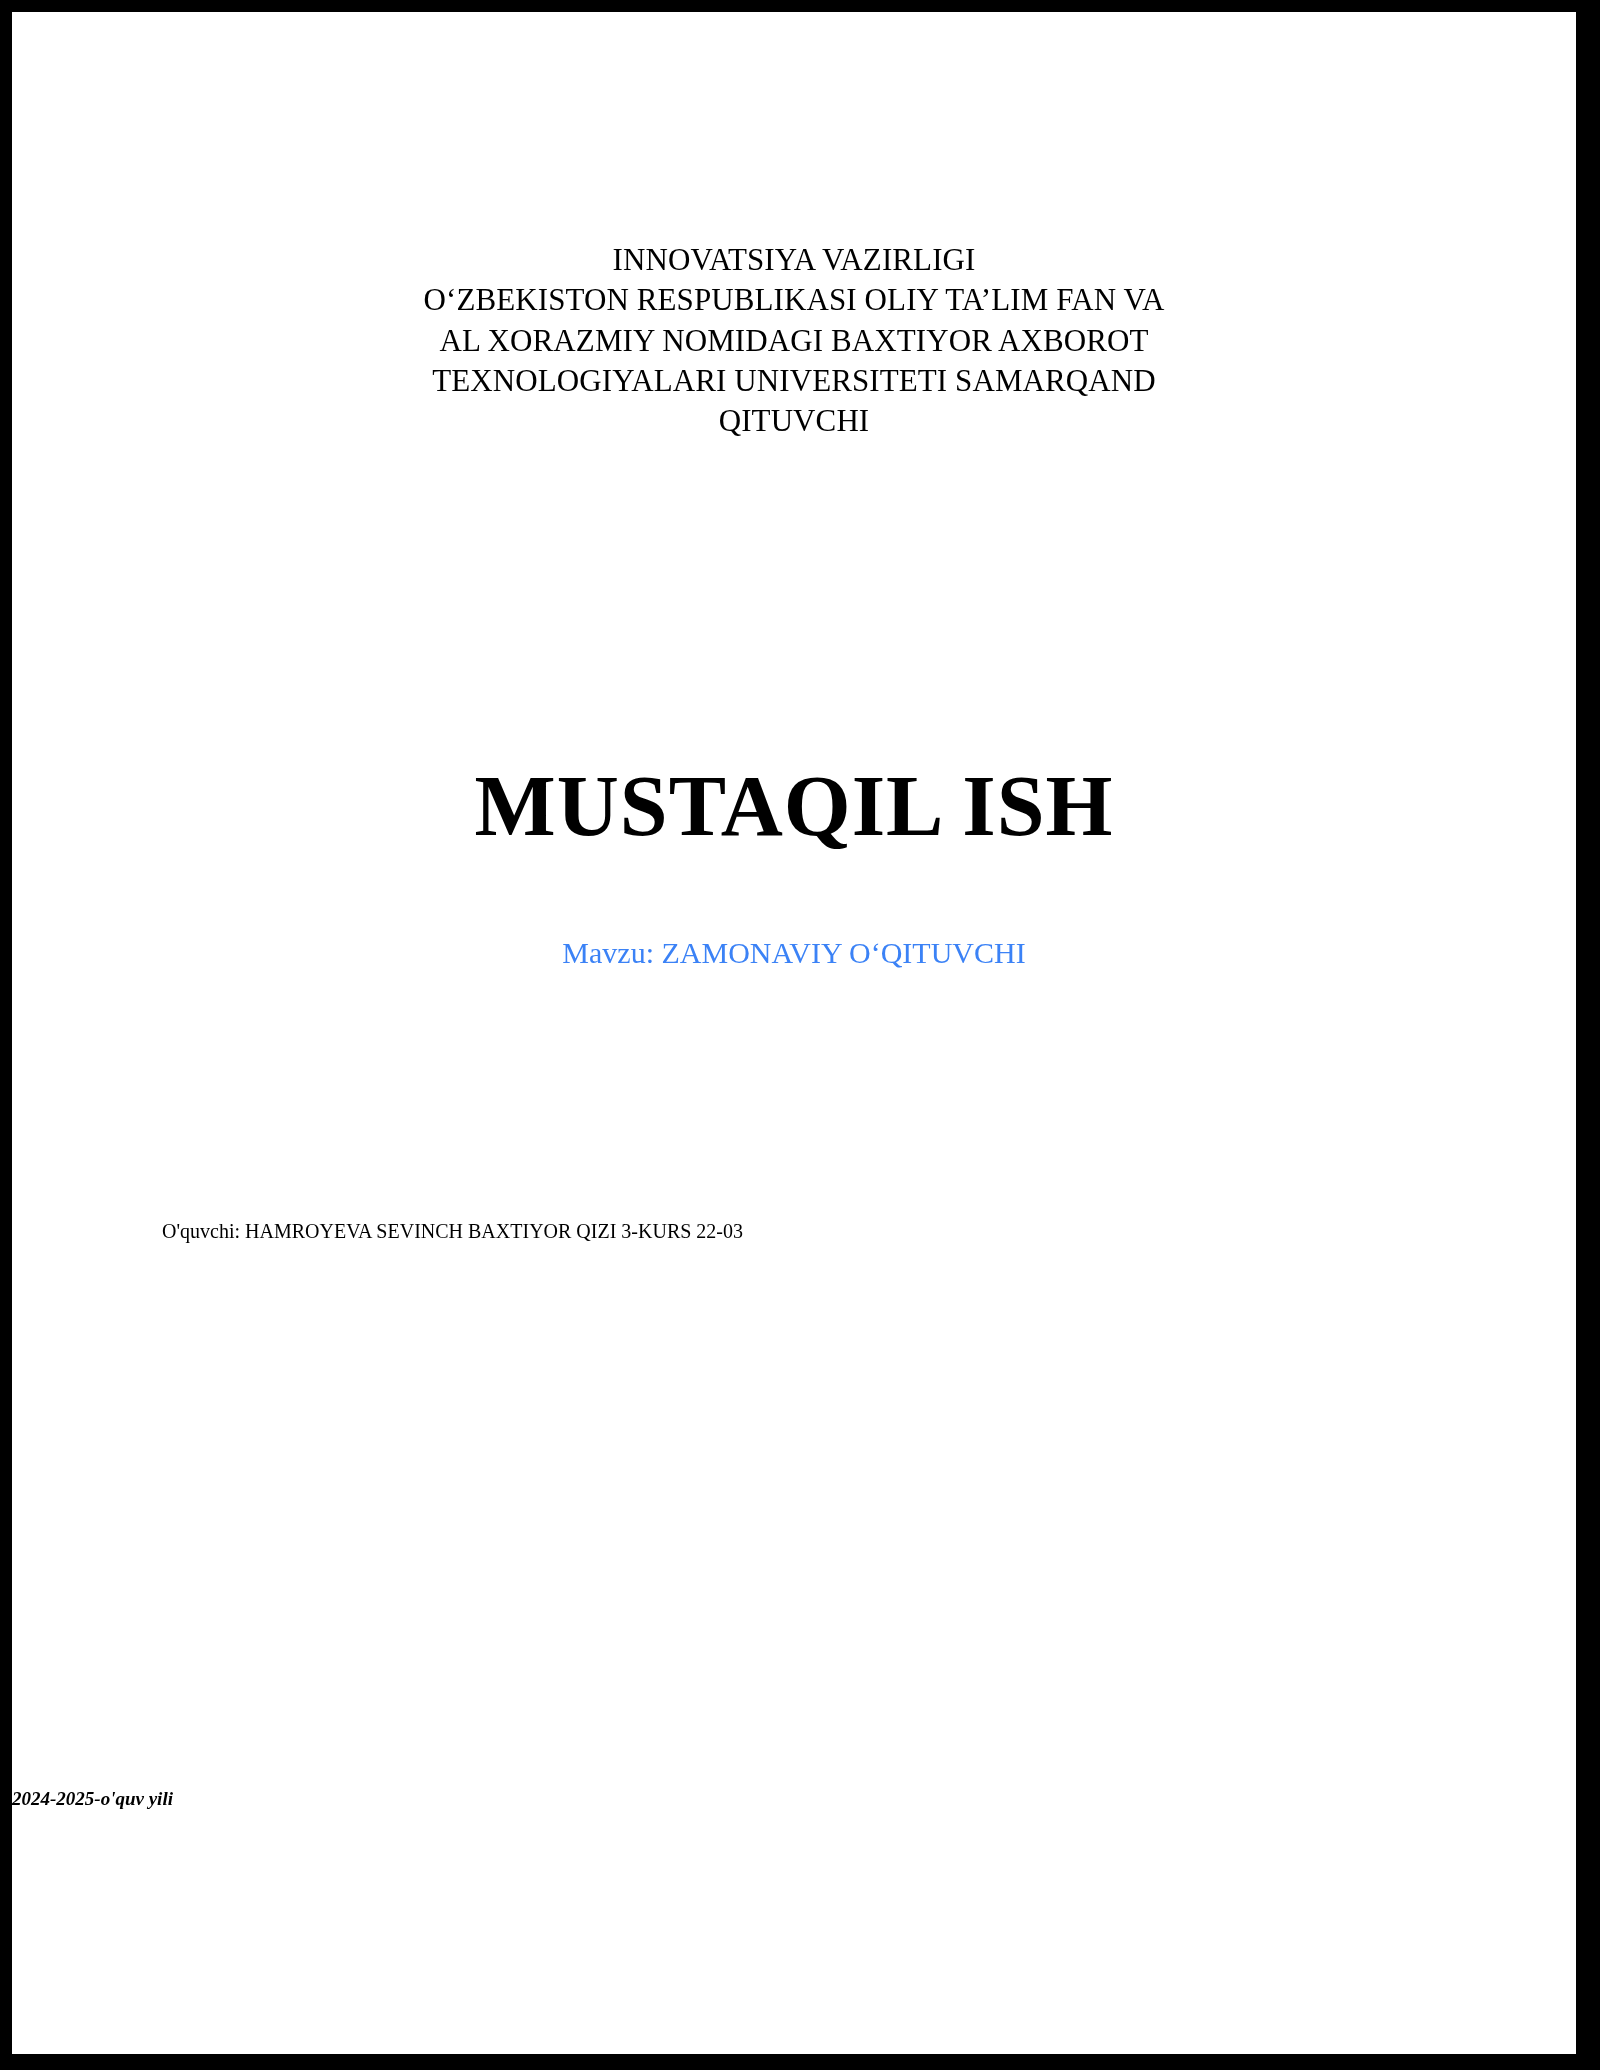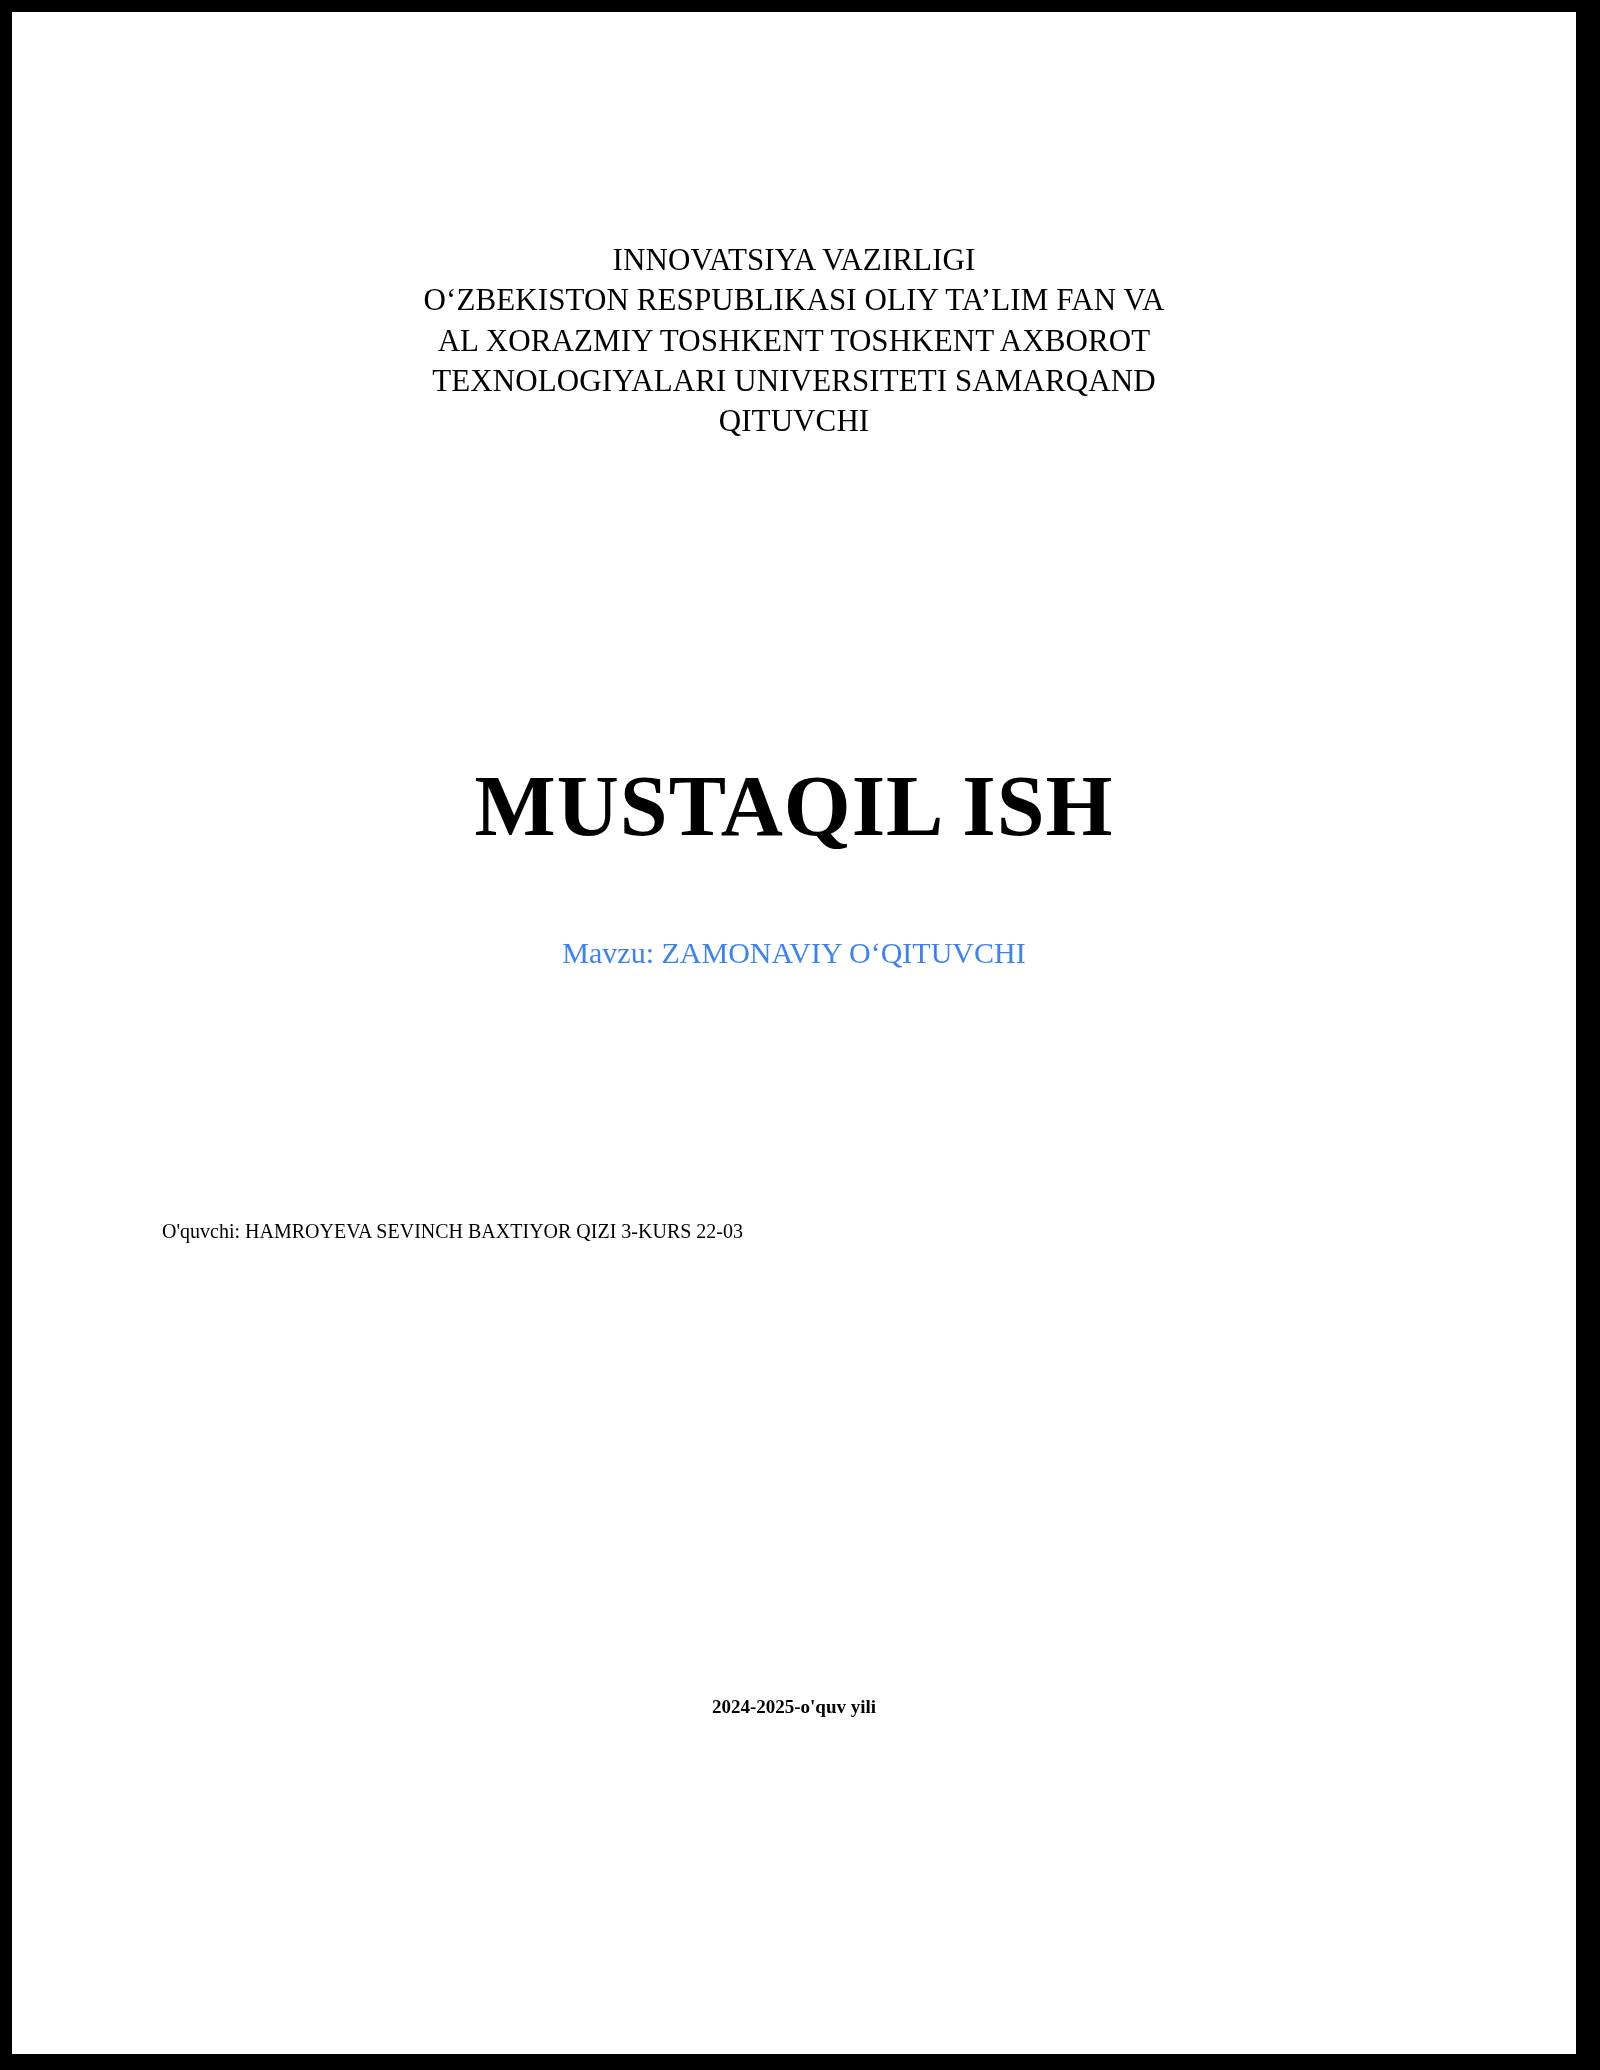--- a/index.html
+++ b/index.html
@@ -71,38 +71,38 @@
   .author-block {
     margin-top: 250px;
     text-align: left;
     font-size: 20px;
     color: #000000;
   }
   .year-block {
     position: absolute;
     left: 0;
     right: 0;
-    top: 1684px;
-    text-align: center;
+    top: 1776px;
     font-size: 19px;
     font-weight: bold;
     color: #000000;
+    font-style: italic;
   }
 </style>
 </head>
 <body>
 
 <div class="page-frame">
   <div class="page">
     <div class="content">
 
       <div class="header-block">
         <div class="line">INNOVATSIYA VAZIRLIGI</div>
         <div class="line">O‘ZBEKISTON RESPUBLIKASI OLIY TA’LIM FAN VA</div>
-        <div class="line">AL XORAZMIY TOSHKENT TOSHKENT AXBOROT</div>
+        <div class="line">AL XORAZMIY NOMIDAGI BAXTIYOR AXBOROT</div>
         <div class="line">TEXNOLOGIYALARI UNIVERSITETI SAMARQAND</div>
         <div class="line">QITUVCHI</div>
       </div>
 
       <div class="title-block">
         <div class="doc-title">MUSTAQIL ISH</div>
       </div>
 
       <div class="subject-block">
         <div>Mavzu: ZAMONAVIY O‘QITUVCHI</div>

